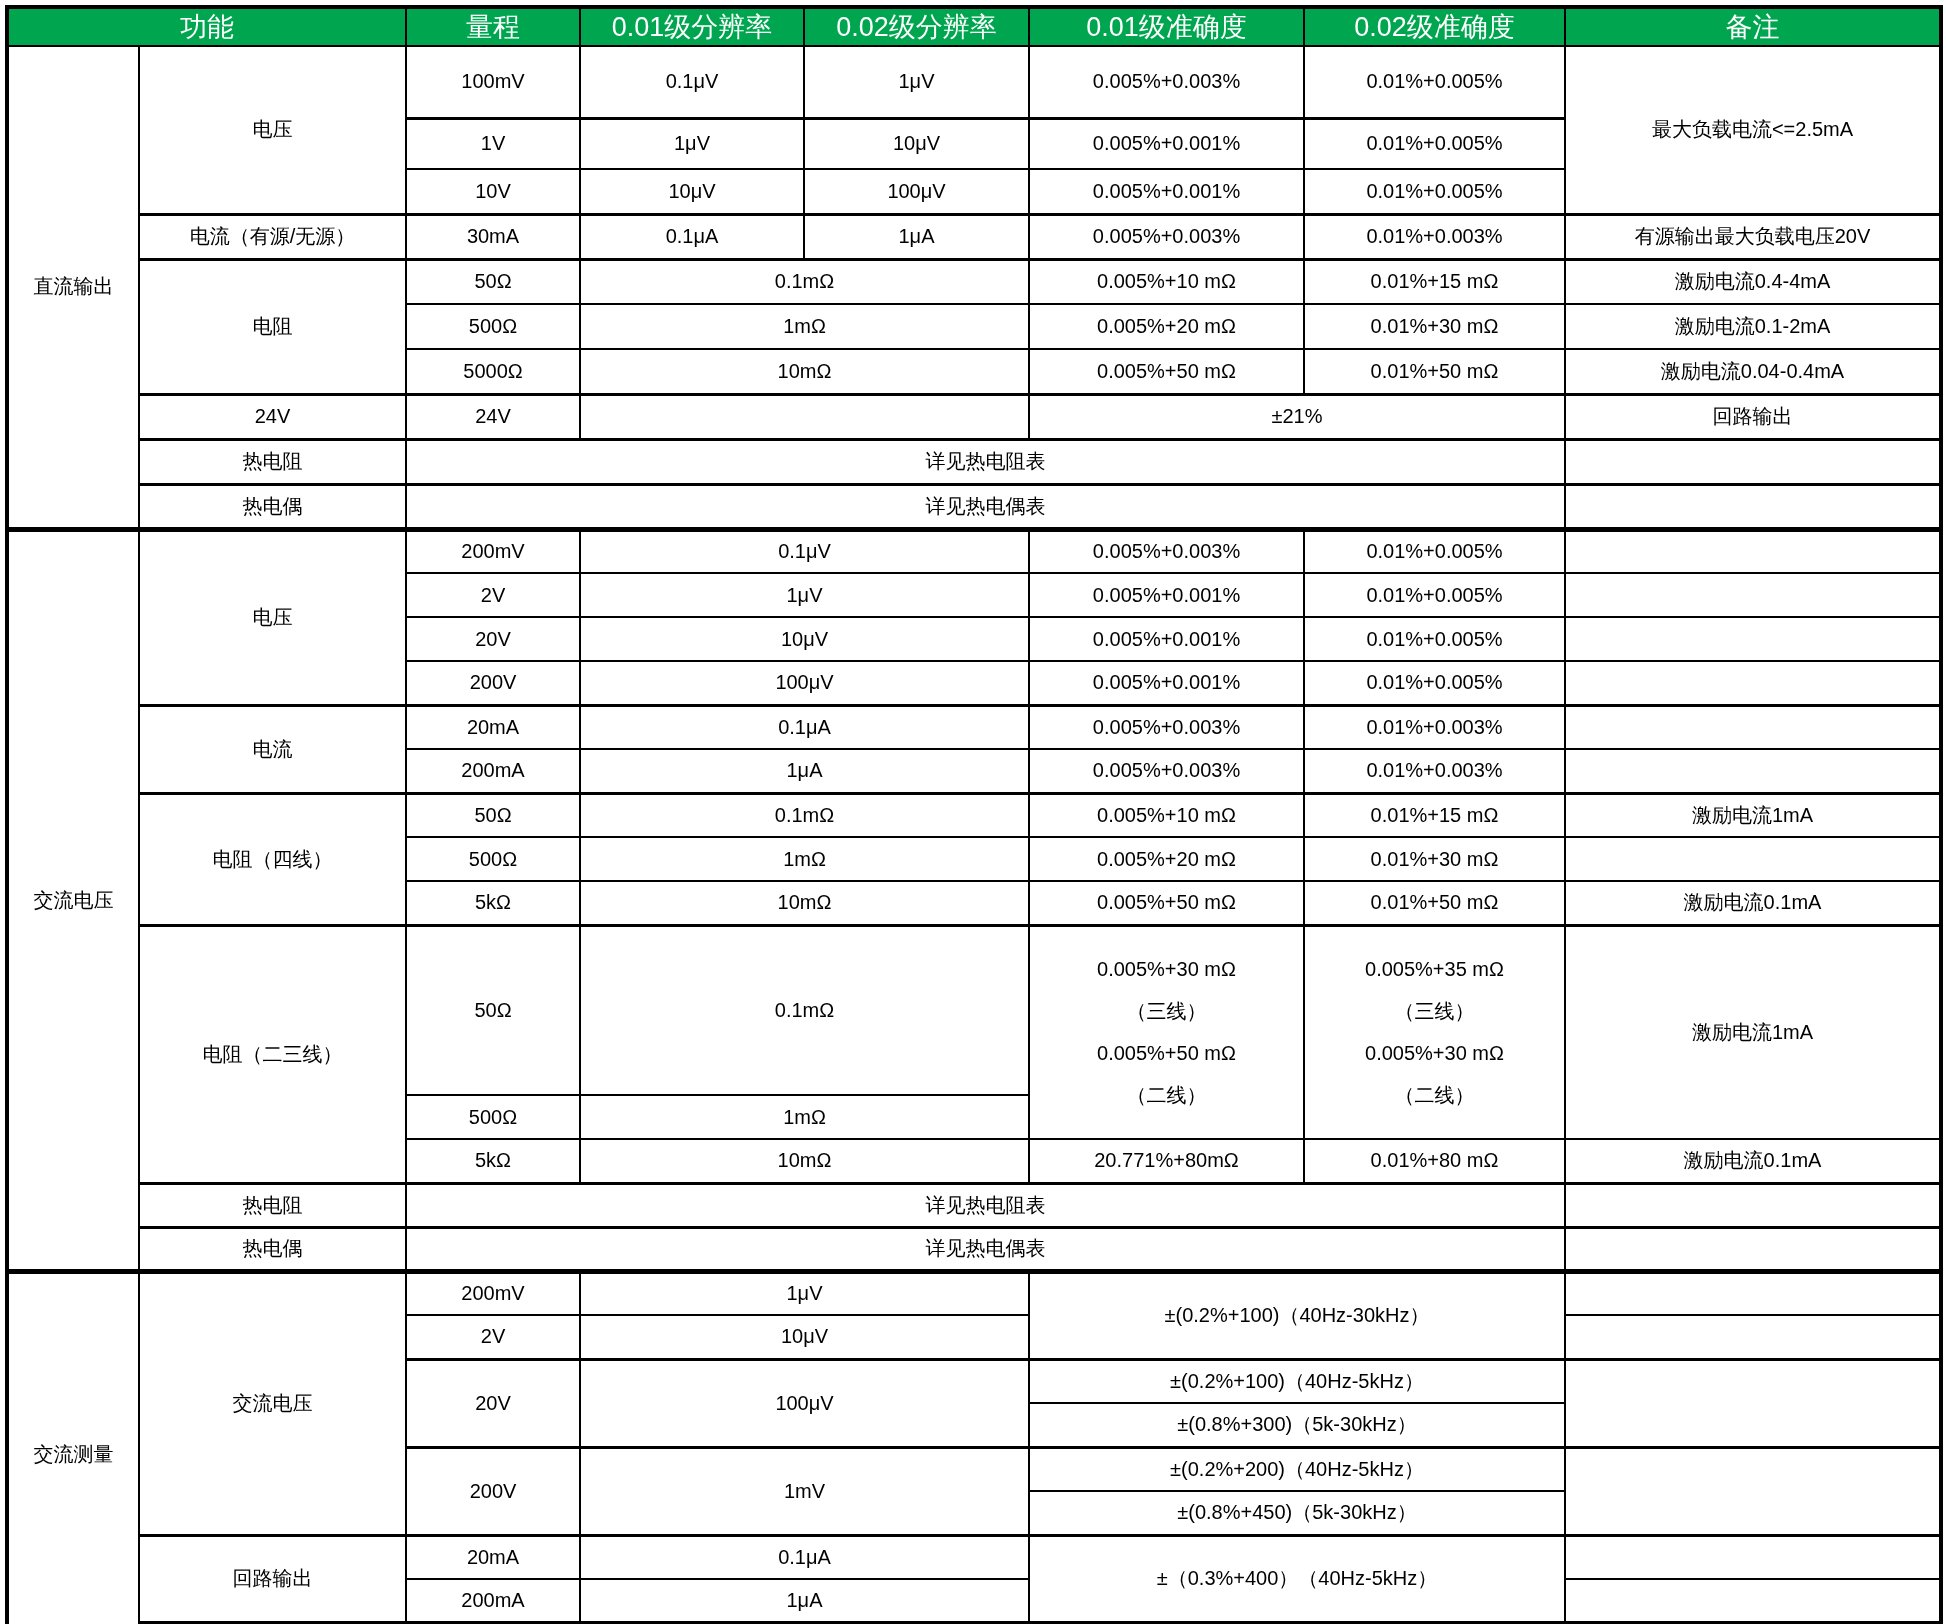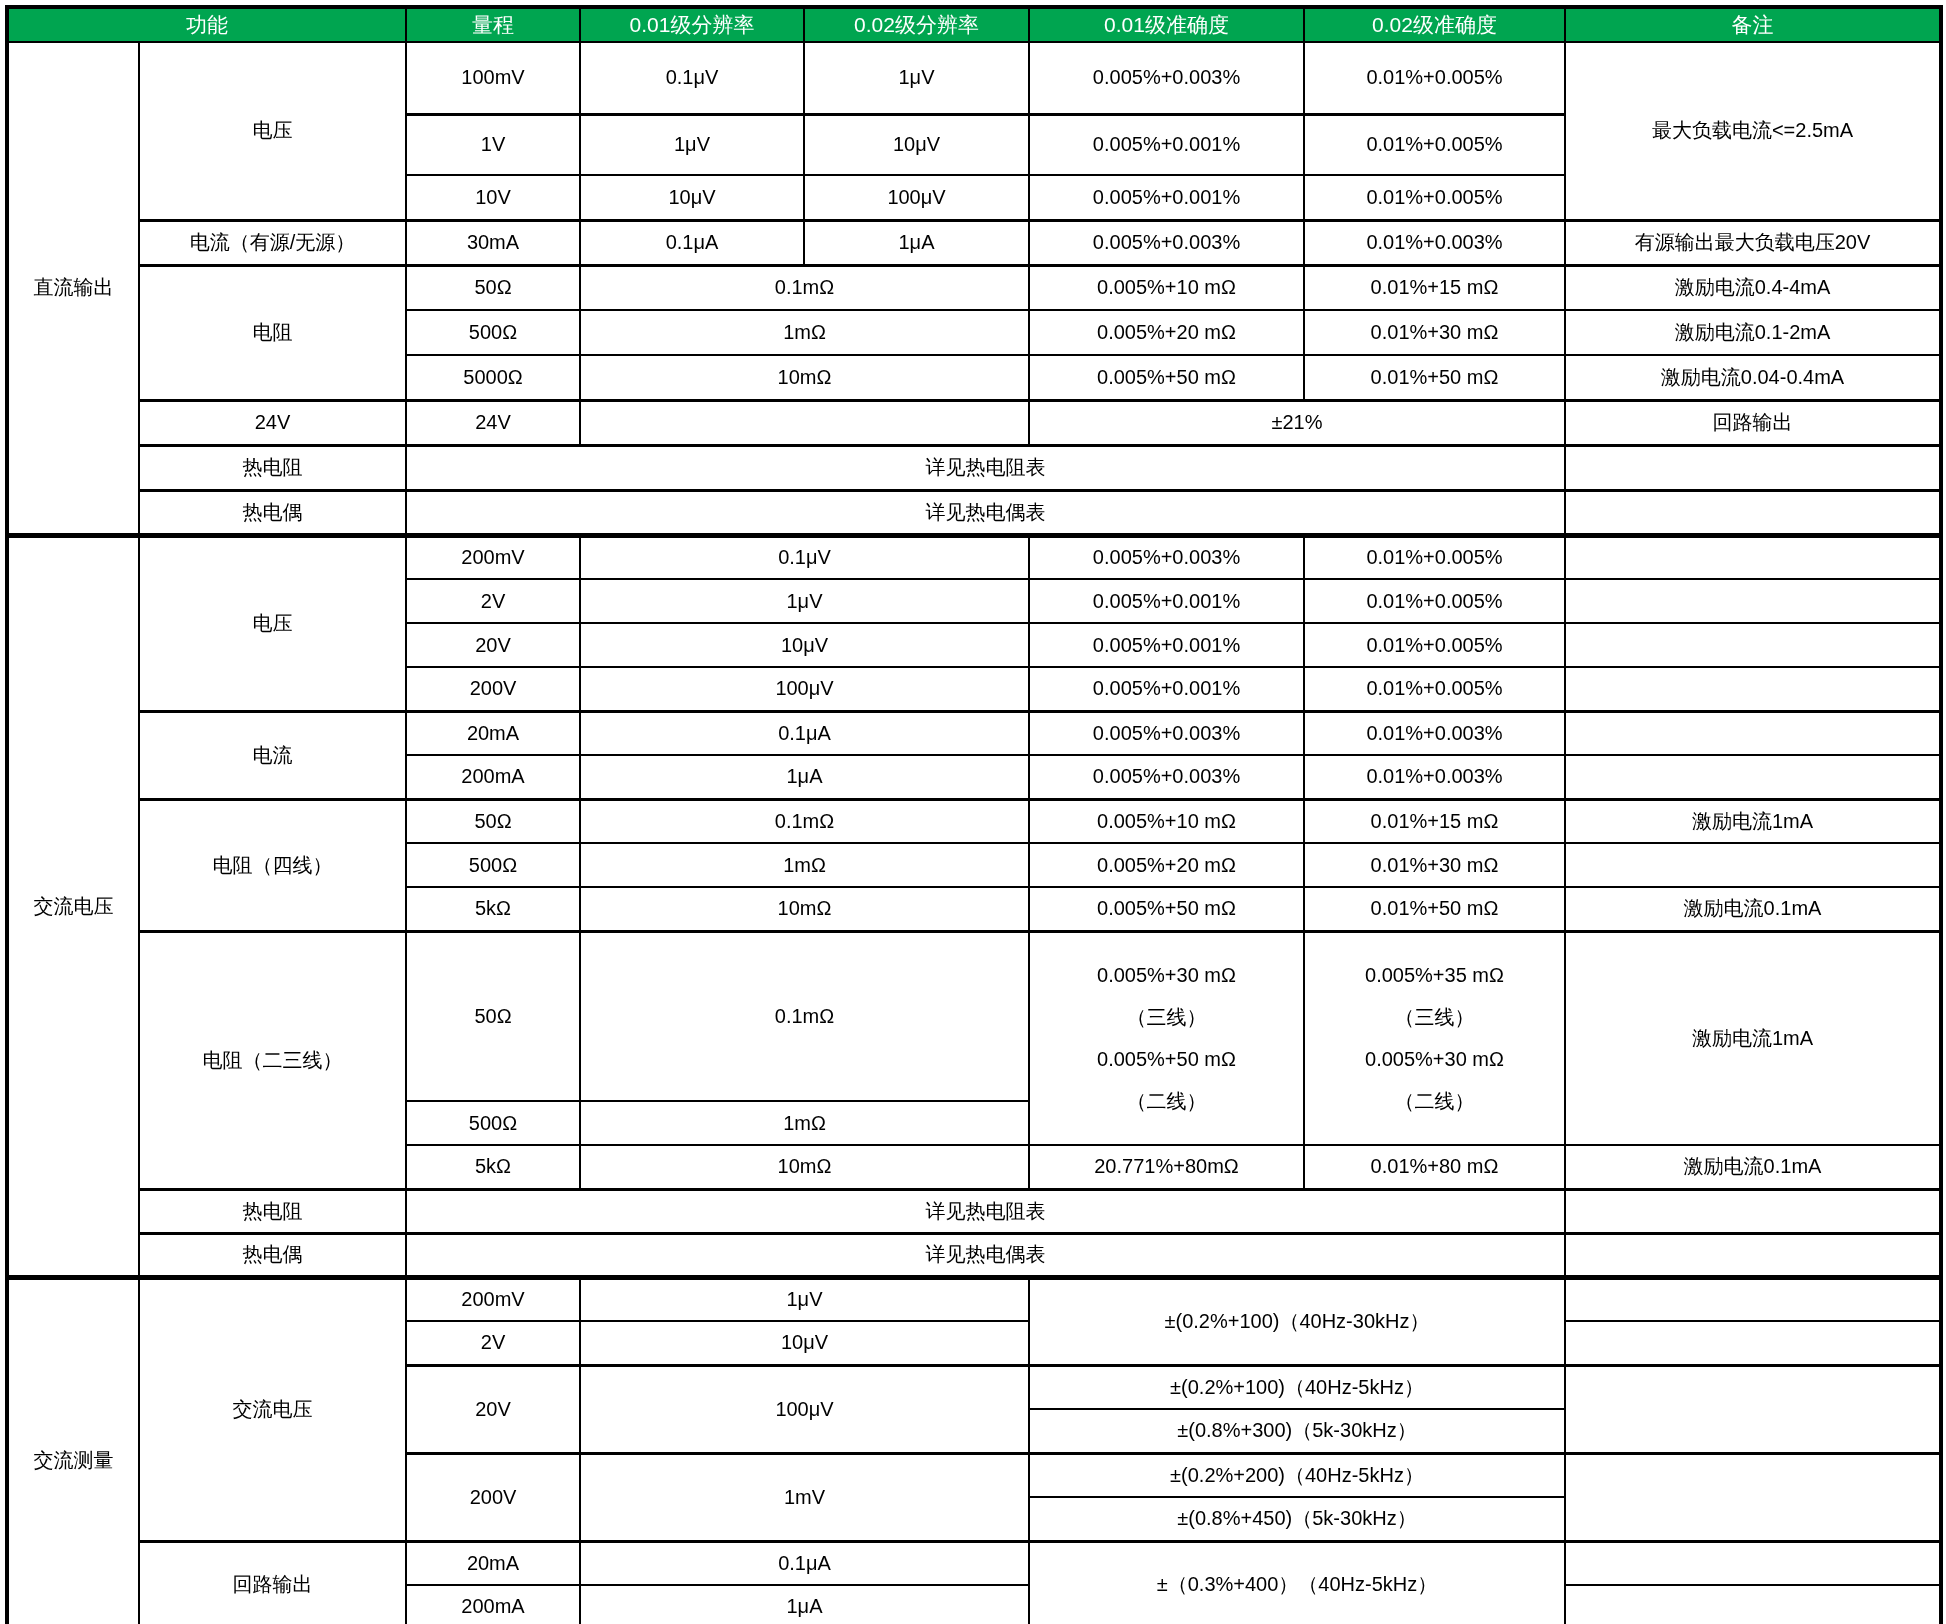--- a/index.html
+++ b/index.html
@@ -24,21 +24,21 @@
     vertical-align:middle;
     padding:0 6px;
     font-size:20px;
     overflow:hidden;
     box-sizing:border-box;
   }
   .spec th{
     background:var(--header-bg);
     color:var(--header-text);
     font-weight:500;
-    font-size:21px;
+    font-size:27px;
     height:35px;
   }
   tr.sec > td{border-top:5px solid var(--grid);}
   tr.grp > td{border-top:3px solid var(--grid);}
   tr.cut > td{border-top:4px solid var(--grid);}
   td.ml{white-space:pre-line;line-height:2.1;margin-top:36px;}
 </style>
 </head>
 <body>
 
@@ -70,21 +70,21 @@
   <tr style="height:72px">
     <td rowspan="10">直流输出</td>
     <td rowspan="3">电压</td>
     <td>100mV</td>
     <td>0.1μV</td>
     <td>1μV</td>
     <td>0.005%+0.003%</td>
     <td>0.01%+0.005%</td>
     <td rowspan="3">最大负载电流&lt;=2.5mA</td>
   </tr>
-  <tr class="grp" style="height:61px">
+  <tr class="grp" style="height:51px">
     <td>1V</td>
     <td>1μV</td>
     <td>10μV</td>
     <td>0.005%+0.001%</td>
     <td>0.01%+0.005%</td>
   </tr>
   <tr style="height:45px">
     <td>10V</td>
     <td>10μV</td>
     <td>100μV</td>

